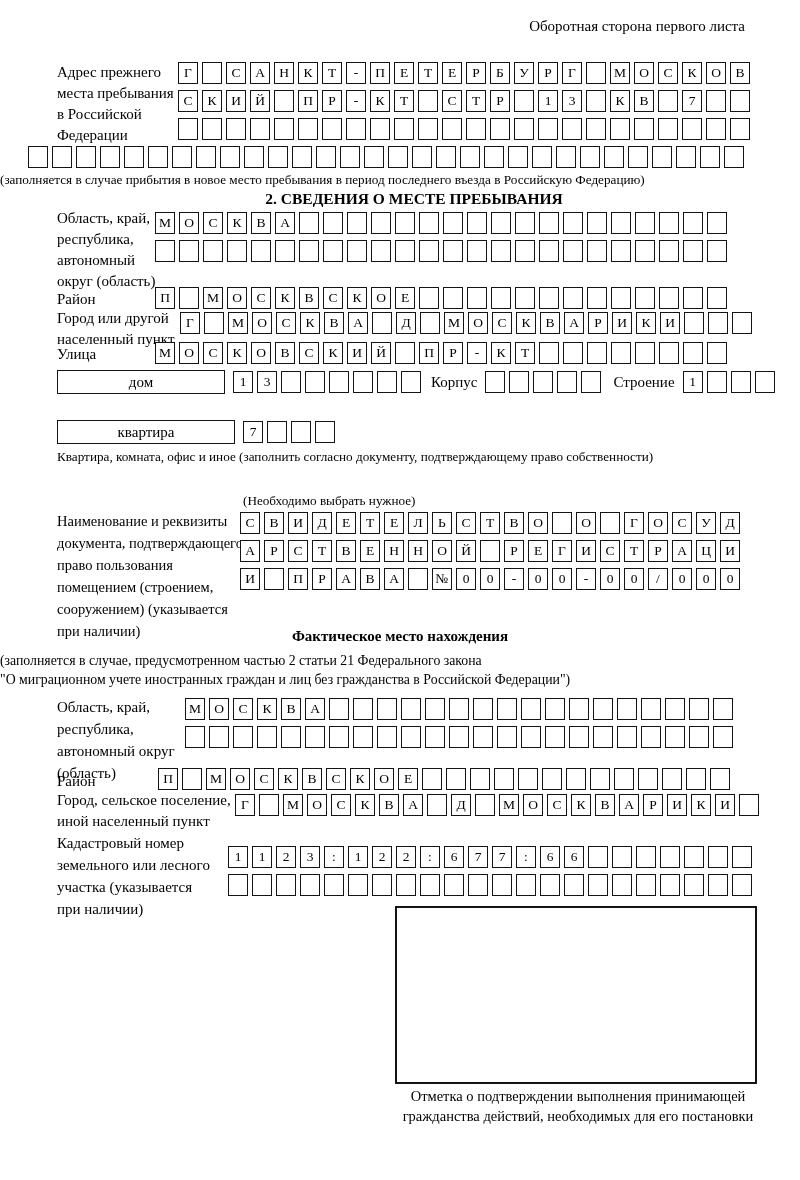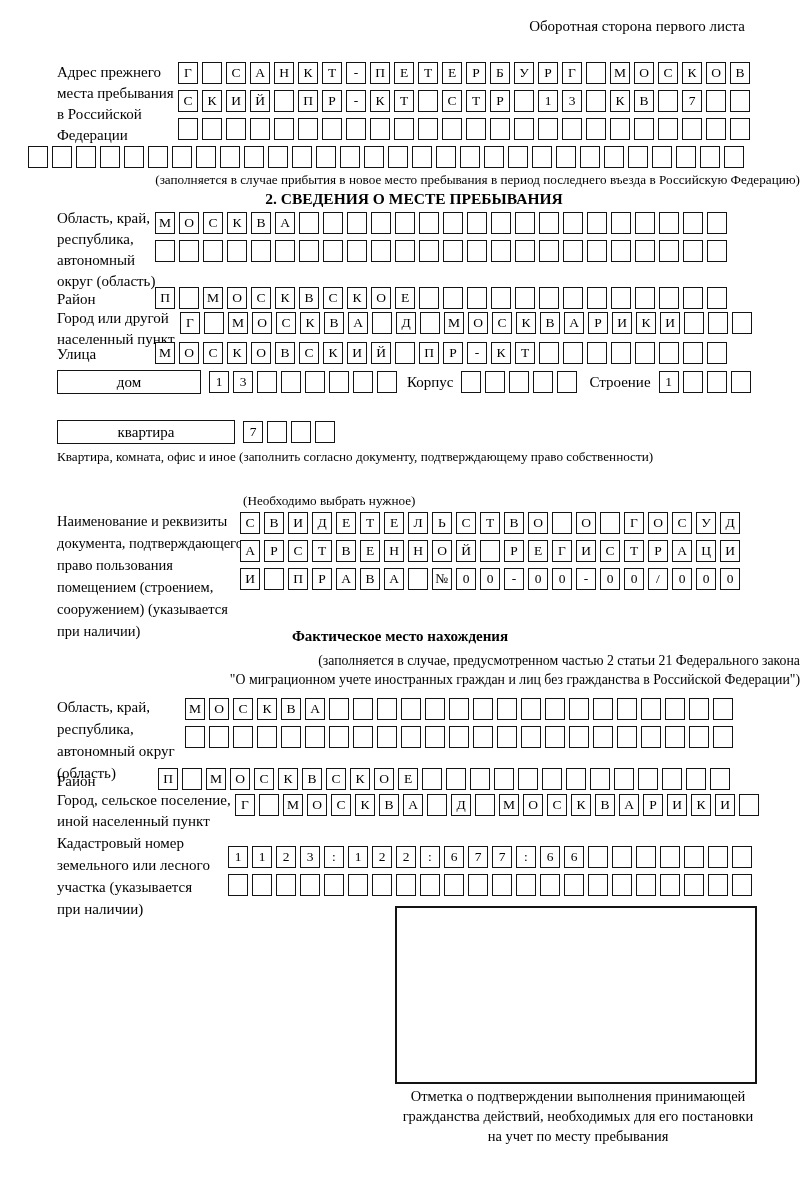--- a/index.html
+++ b/index.html
@@ -10,21 +10,21 @@
     background:#ffffff;
     font-family:"Liberation Serif","DejaVu Serif",serif;
     color:#000;
     overflow:hidden;
   }
   .lbl{position:absolute;font-size:15px;line-height:21px;font-family:Liberation Serif, serif;}
   .lbl div{white-space:nowrap;}
   .note{position:absolute;font-size:15px;}
   .title{position:absolute;left:0;width:800px;text-align:center;font-weight:700;font-size:15.5px;}
   .caption{position:absolute;font-size:13.2px;}
-  .caption.center{left:0;width:800px;text-align:right;}
+  .caption.center{left:0;width:800px;text-align:left;}
   .cellrow{position:absolute;display:flex;gap:4px;}
   .cells-inline{display:flex;gap:4px;}
   .cell{
     flex:none;width:20px;height:22px;box-sizing:border-box;
     border:1.5px solid #141414;background:#fff;
     display:flex;align-items:center;justify-content:center;
     font-size:13.5px;line-height:1;
   }
   .flexrow{position:absolute;display:flex;align-items:center;font-size:15px;}
   .wbox{
@@ -302,21 +302,21 @@
       <div class="cell"></div>
       <div class="cell"></div>
       <div class="cell"></div>
       <div class="cell"></div>
       <div class="cell"></div>
       <div class="cell"></div>
       <div class="cell"></div>
     </div>
 
   <div class="flexrow" style="left:57px;top:370px;">
-    <div class="wbox" style="width:144px;">дом</div>
+    <div class="wbox" style="width:168px;">дом</div>
     <div class="cells-inline gap8">
         <div class="cell">1</div>
         <div class="cell">3</div>
         <div class="cell"></div>
         <div class="cell"></div>
         <div class="cell"></div>
         <div class="cell"></div>
         <div class="cell"></div>
         <div class="cell"></div>
       </div>
@@ -598,16 +598,15 @@
       <div class="cell"></div>
       <div class="cell"></div>
       <div class="cell"></div>
       <div class="cell"></div>
     </div>
 
   <div class="stamp-box" style="left:395px;top:906px;width:358px;height:174px;"></div>
   <div class="stamp-caption" style="left:368px;top:1086px;width:420px;">
       <div>Отметка о подтверждении выполнения принимающей</div>
       <div>гражданства действий, необходимых для его постановки</div>
-      <div>на учет по месту пребывания</div>
     </div>
 
 </div>
 
 </body></html>

